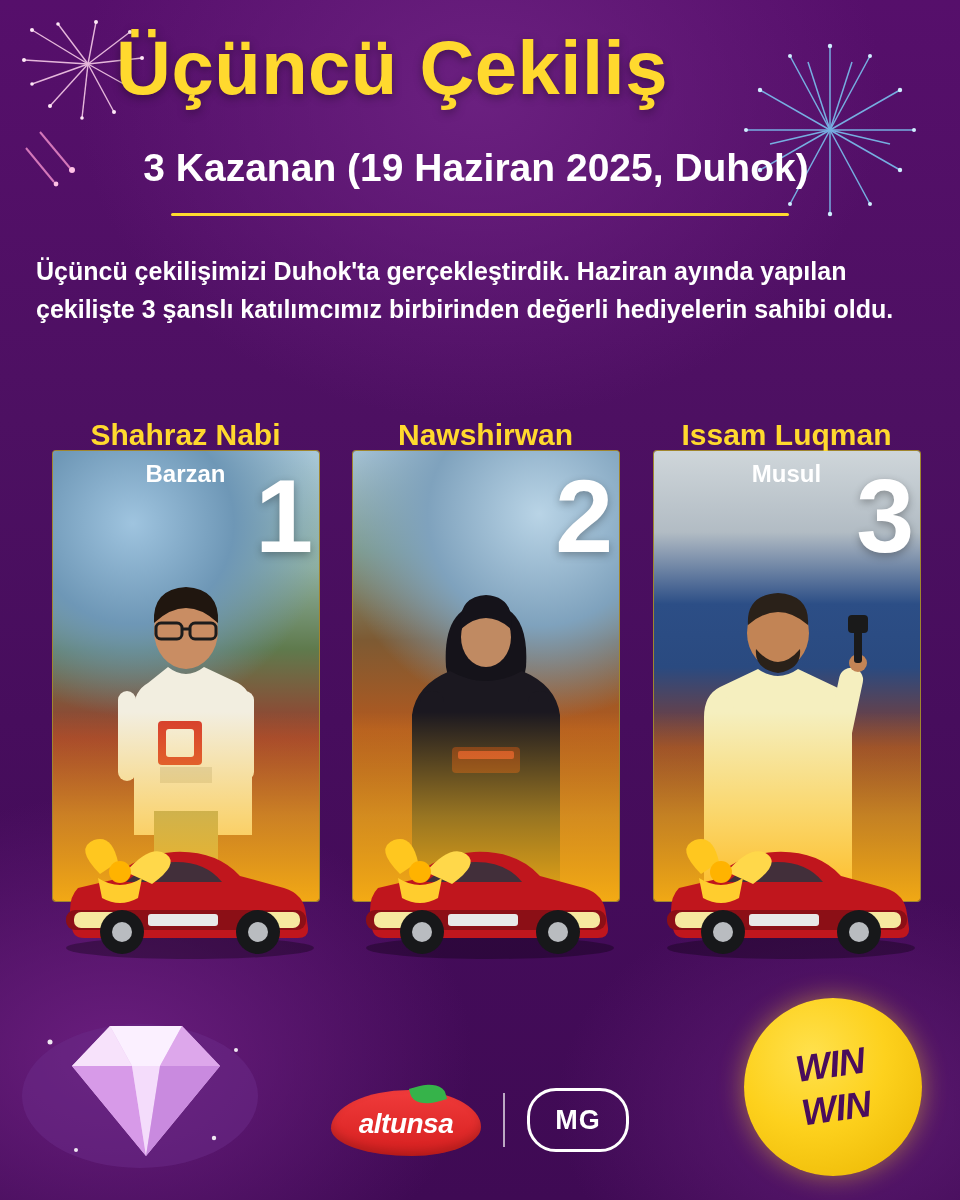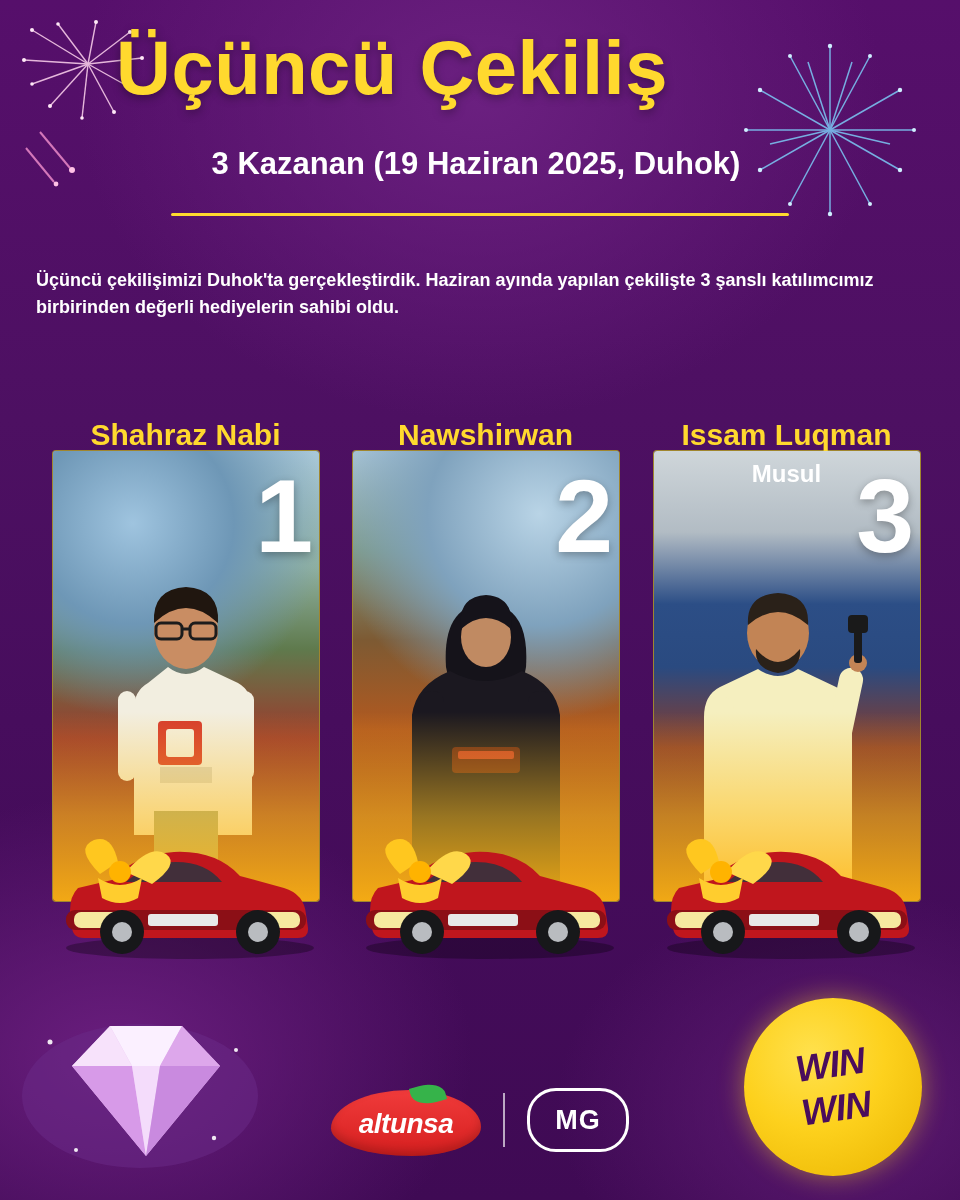--- a/index.html
+++ b/index.html
@@ -45,43 +45,42 @@
     color: #ffd92e;
     letter-spacing: 0.5px;
     text-shadow: 0 3px 10px rgba(0,0,0,0.35);
   }
   .subtitle {
     position: absolute;
     top: 146px;
     left: 0;
     width: 952px;
     text-align: center;
-    font-size: 31px;
+    font-size: 39px;
     font-weight: bold;
     color: #ffffff;
   }
   .divider {
     position: absolute;
     top: 213px;
     left: 171px;
     width: 618px;
     height: 3px;
     background: #ffd92e;
     border-radius: 2px;
   }
   .intro {
     position: absolute;
     top: 252px;
     left: 36px;
     width: 884px;
-    font-size: 18px;
+    font-size: 25px;
     line-height: 1.52;
     color: #ffffff;
     font-weight: bold;
-    margin-top: 15px;
   }
 
   
   .cards {
     position: absolute;
     top: 412px;
     left: 44px;
     width: 884px;
     height: 560px;
   }
@@ -357,20 +356,21 @@
 
   <div class="title">Üçüncü Çekiliş</div>
   <div class="subtitle">3  Kazanan (19 Haziran 2025, Duhok)</div>
   <div class="divider"></div>
   <div class="intro">Üçüncü çekilişimizi Duhok'ta gerçekleştirdik. Haziran ayında yapılan çekilişte 3 şanslı katılımcımız birbirinden değerli hediyelerin sahibi oldu.</div>
 
   <div class="cards">
 
     <div class="card card-1">
       <div class="card-name">Shahraz Nabi</div>
+      <div class="card-city">Barzan</div>
       <div class="photo-frame">
         <div class="photo bg-a"></div>
         <svg class="person" width="200" height="330" viewBox="0 0 200 330">
           <ellipse cx="100" cy="60" rx="32" ry="38" fill="#c98d63"></ellipse>
           <path d="M68 52 q32 -30 64 0 q2 -34 -32 -36 q-34 2 -32 36Z" fill="#20160f"></path>
           <rect x="70" y="52" width="26" height="16" rx="5" fill="none" stroke="#1c1c1c" stroke-width="3"></rect>
           <rect x="104" y="52" width="26" height="16" rx="5" fill="none" stroke="#1c1c1c" stroke-width="3"></rect>
           <line x1="96" y1="58" x2="104" y2="58" stroke="#1c1c1c" stroke-width="3"></line>
           <path d="M82 96 q18 14 36 0 l34 16 q14 8 14 26 v126 h-118 v-126 q0 -18 14 -26Z" fill="#f2eee0"></path>
           <rect x="74" y="196" width="52" height="16" fill="#d8d4c4"></rect>

